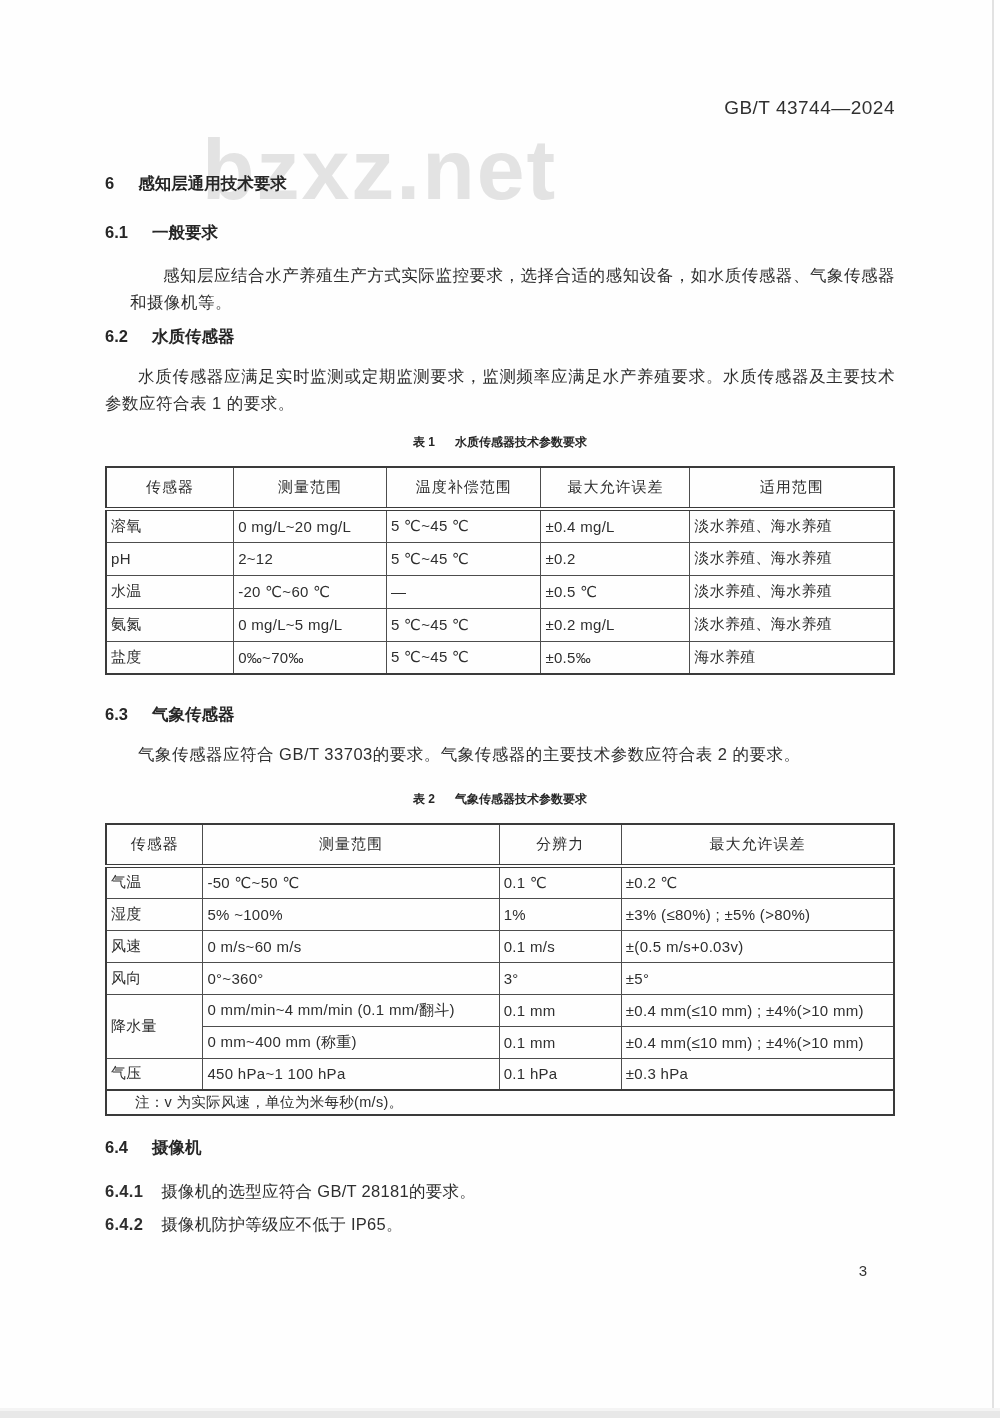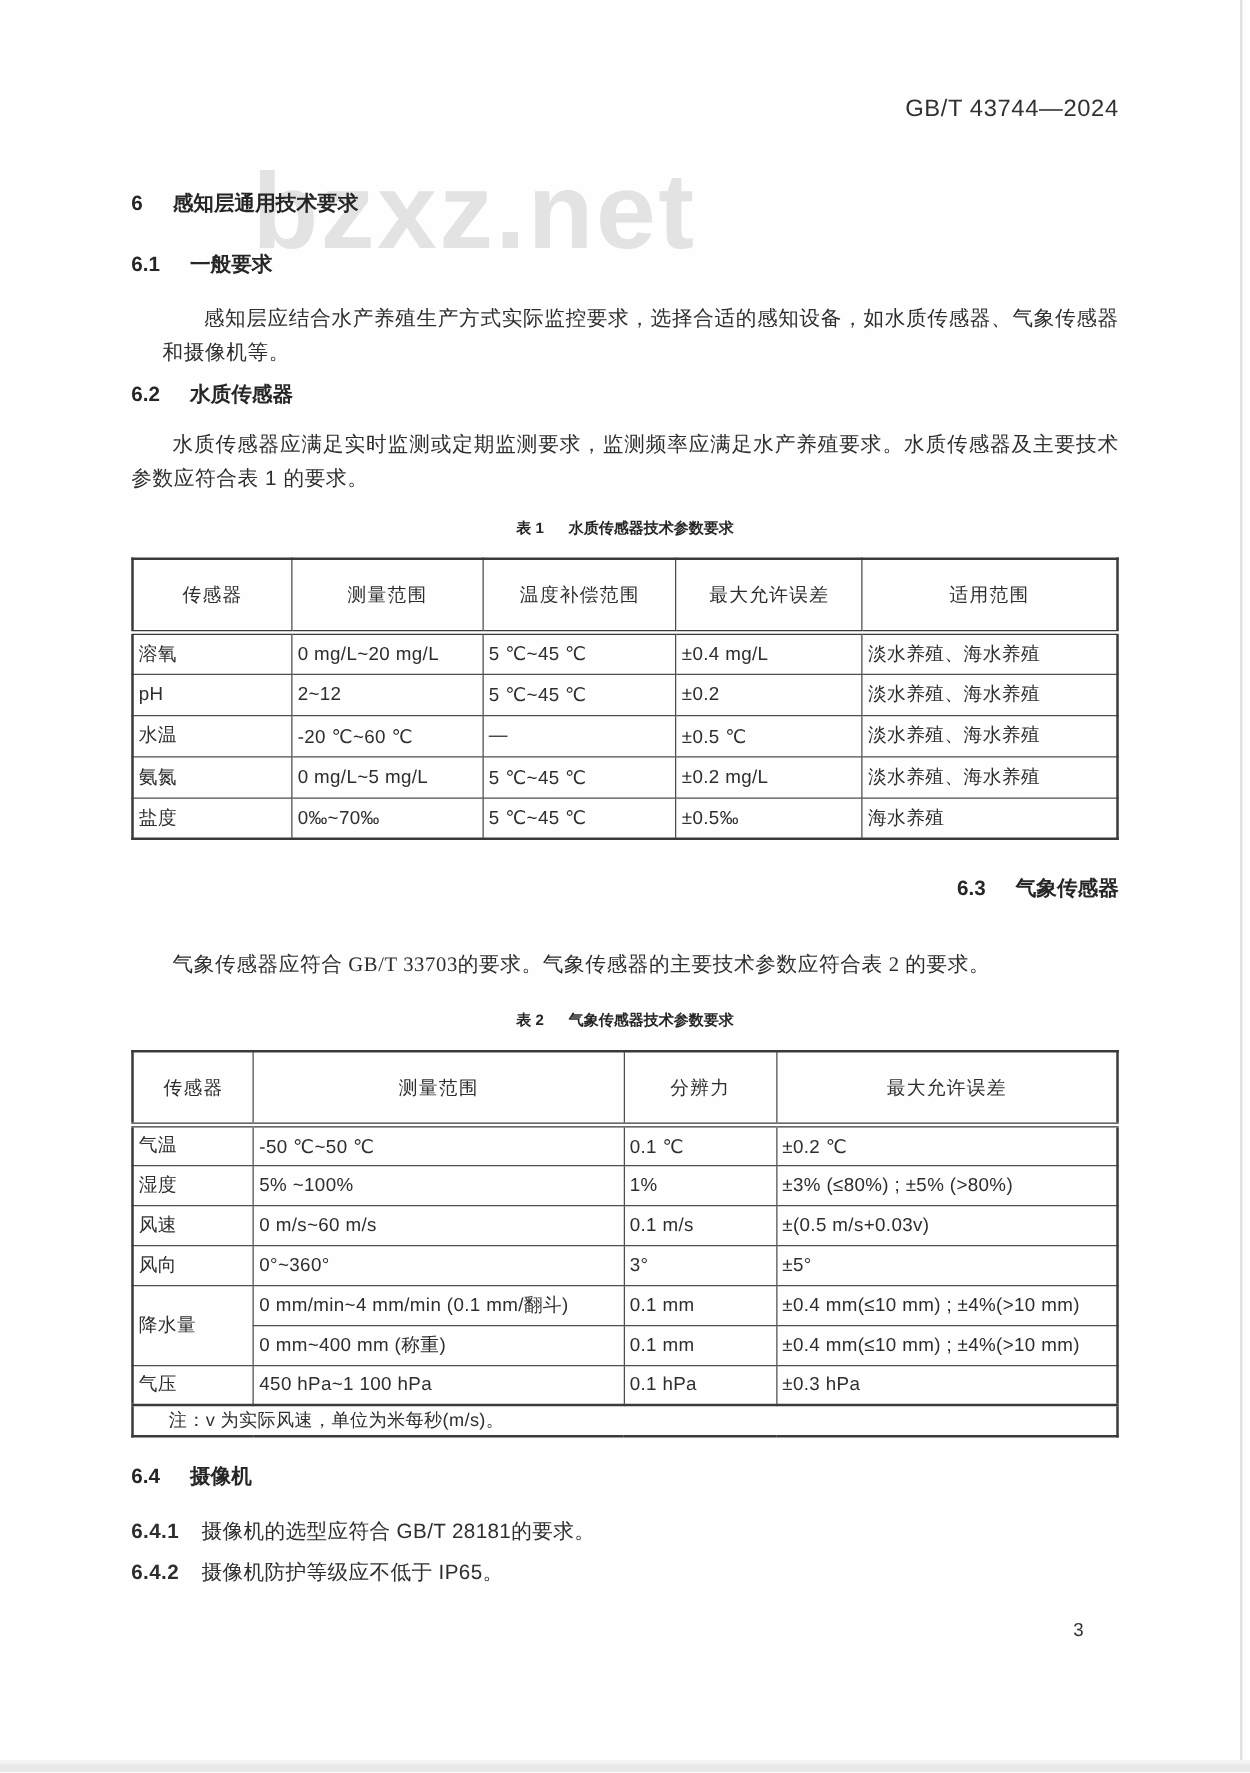--- a/index.html
+++ b/index.html
@@ -26,40 +26,40 @@
 
   .watermark {
     position: absolute; left: 202px; top: 126px;
     font-size: 86px; font-weight: bold; letter-spacing: 2px;
     color: #e3e3e3; line-height: 1; z-index: 0; user-select: none;
   }
 
   .content { position: relative; z-index: 1; padding: 0 105px; }
 
   .std-code {
-    padding-top: 76px; text-align: right;
+    padding-top: 96px; text-align: right;
     font-size: 19px; font-weight: 500; letter-spacing: 0.5px; line-height: 24px;
     color: #303030;
   }
 
   .h-sec { font-size: 16.5px; font-weight: 600; line-height: 22px; color: #262626; }
   .h-sec .num { display: inline-block; margin-right: 24px; }
   .h6  { margin-top: 52px; }
   .h61 { margin-top: 27px; }
   .h62 { margin-top: 9px;  }
-  .h63 { margin-top: 28px; text-align: right; }
+  .h63 { margin-top: 28px; }
   .h64 { margin-top: 20px; }
 
   .body-p {
     font-size: 16.5px; line-height: 27px; text-align: justify;
     text-indent: 2em; letter-spacing: 0.5px; color: #2e2e2e;
   }
   .p61 { margin-top: 19px; margin-left: 25px; }
   .p62 { margin-top: 16px; }
-  .p63 { margin-top: 36px; font-family: Liberation Serif, serif; }
+  .p63 { margin-top: 16px; }
 
   .clause-p {
     font-size: 16.5px; line-height: 27px; color: #2e2e2e; letter-spacing: 0.3px;
   }
   .clause-p .num { font-weight: 600; display: inline-block; margin-right: 18px; }
   .p641 { margin-top: 20px; }
   .p642 { margin-top: 6px; }
 
   .tbl-caption {
     margin-top: 14px; text-align: center;
@@ -69,21 +69,21 @@
   .cap2 { margin-top: 20px; }
 
   table.std {
     margin-top: 13px; width: 100%;
     border-collapse: collapse;
     border: 2px solid #3a3a3a;
     font-size: 15px; color: #2e2e2e;
     table-layout: fixed;
   }
   table.std th {
-    font-weight: 500; height: 59px;
+    font-weight: 500; height: 42px;
     border-bottom: 4px double #3a3a3a;
     border-left: 1px solid #4d4d4d; border-right: 1px solid #4d4d4d;
     text-align: center; vertical-align: middle; letter-spacing: 1px;
   }
   table.std td {
     height: 33px;
     border: 1px solid #4d4d4d;
     text-align: left; vertical-align: middle;
     padding: 2px 4px; letter-spacing: 0.3px;
   }

